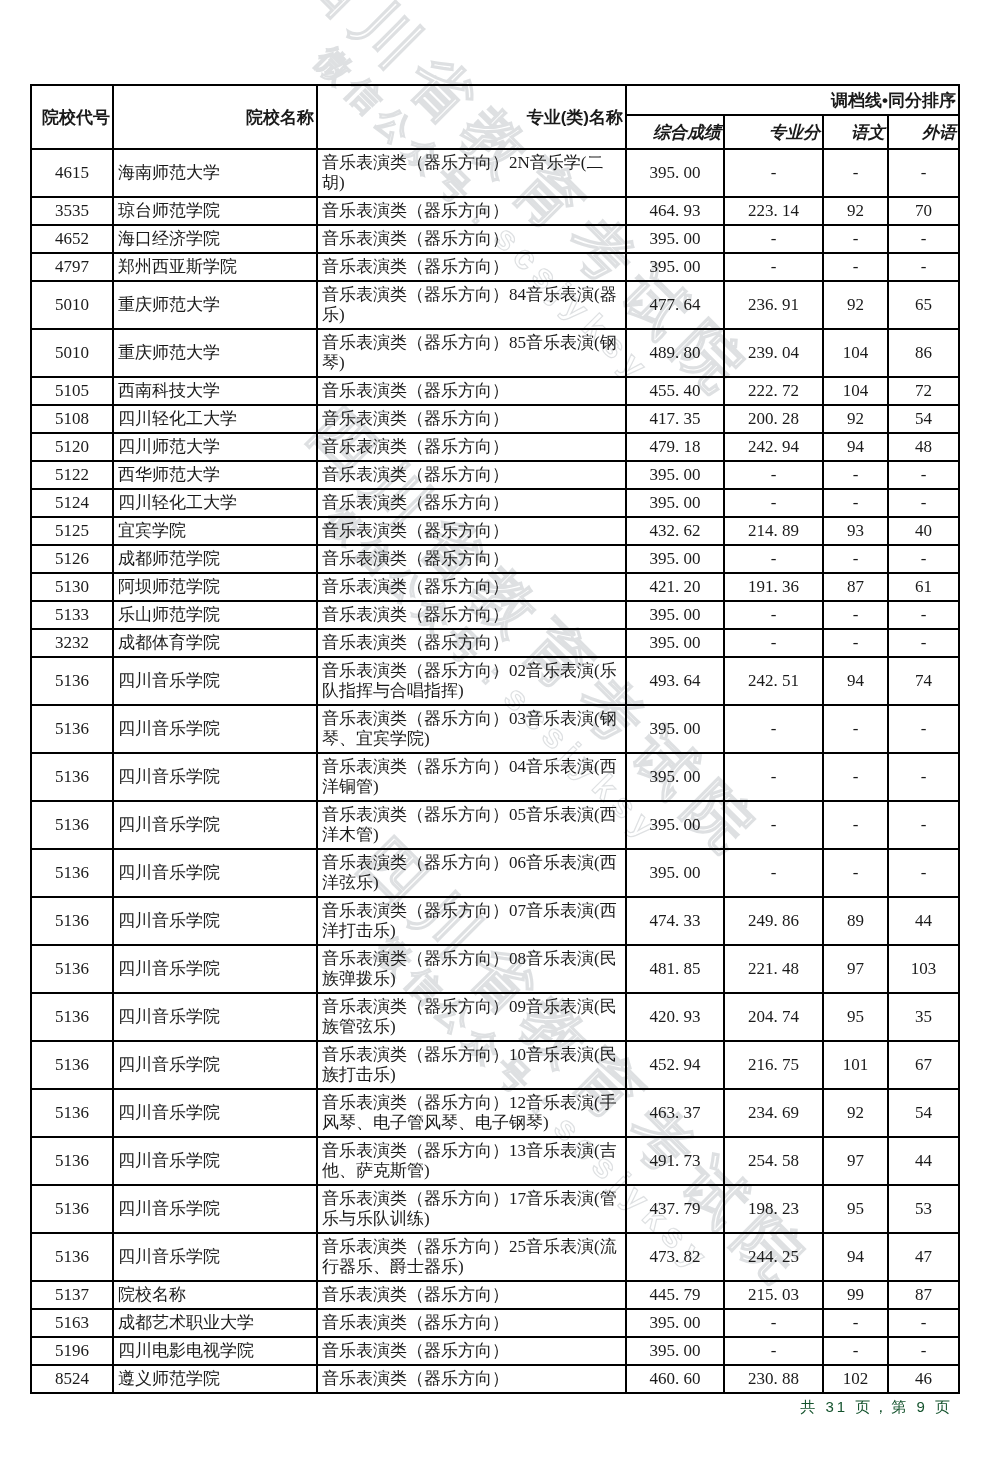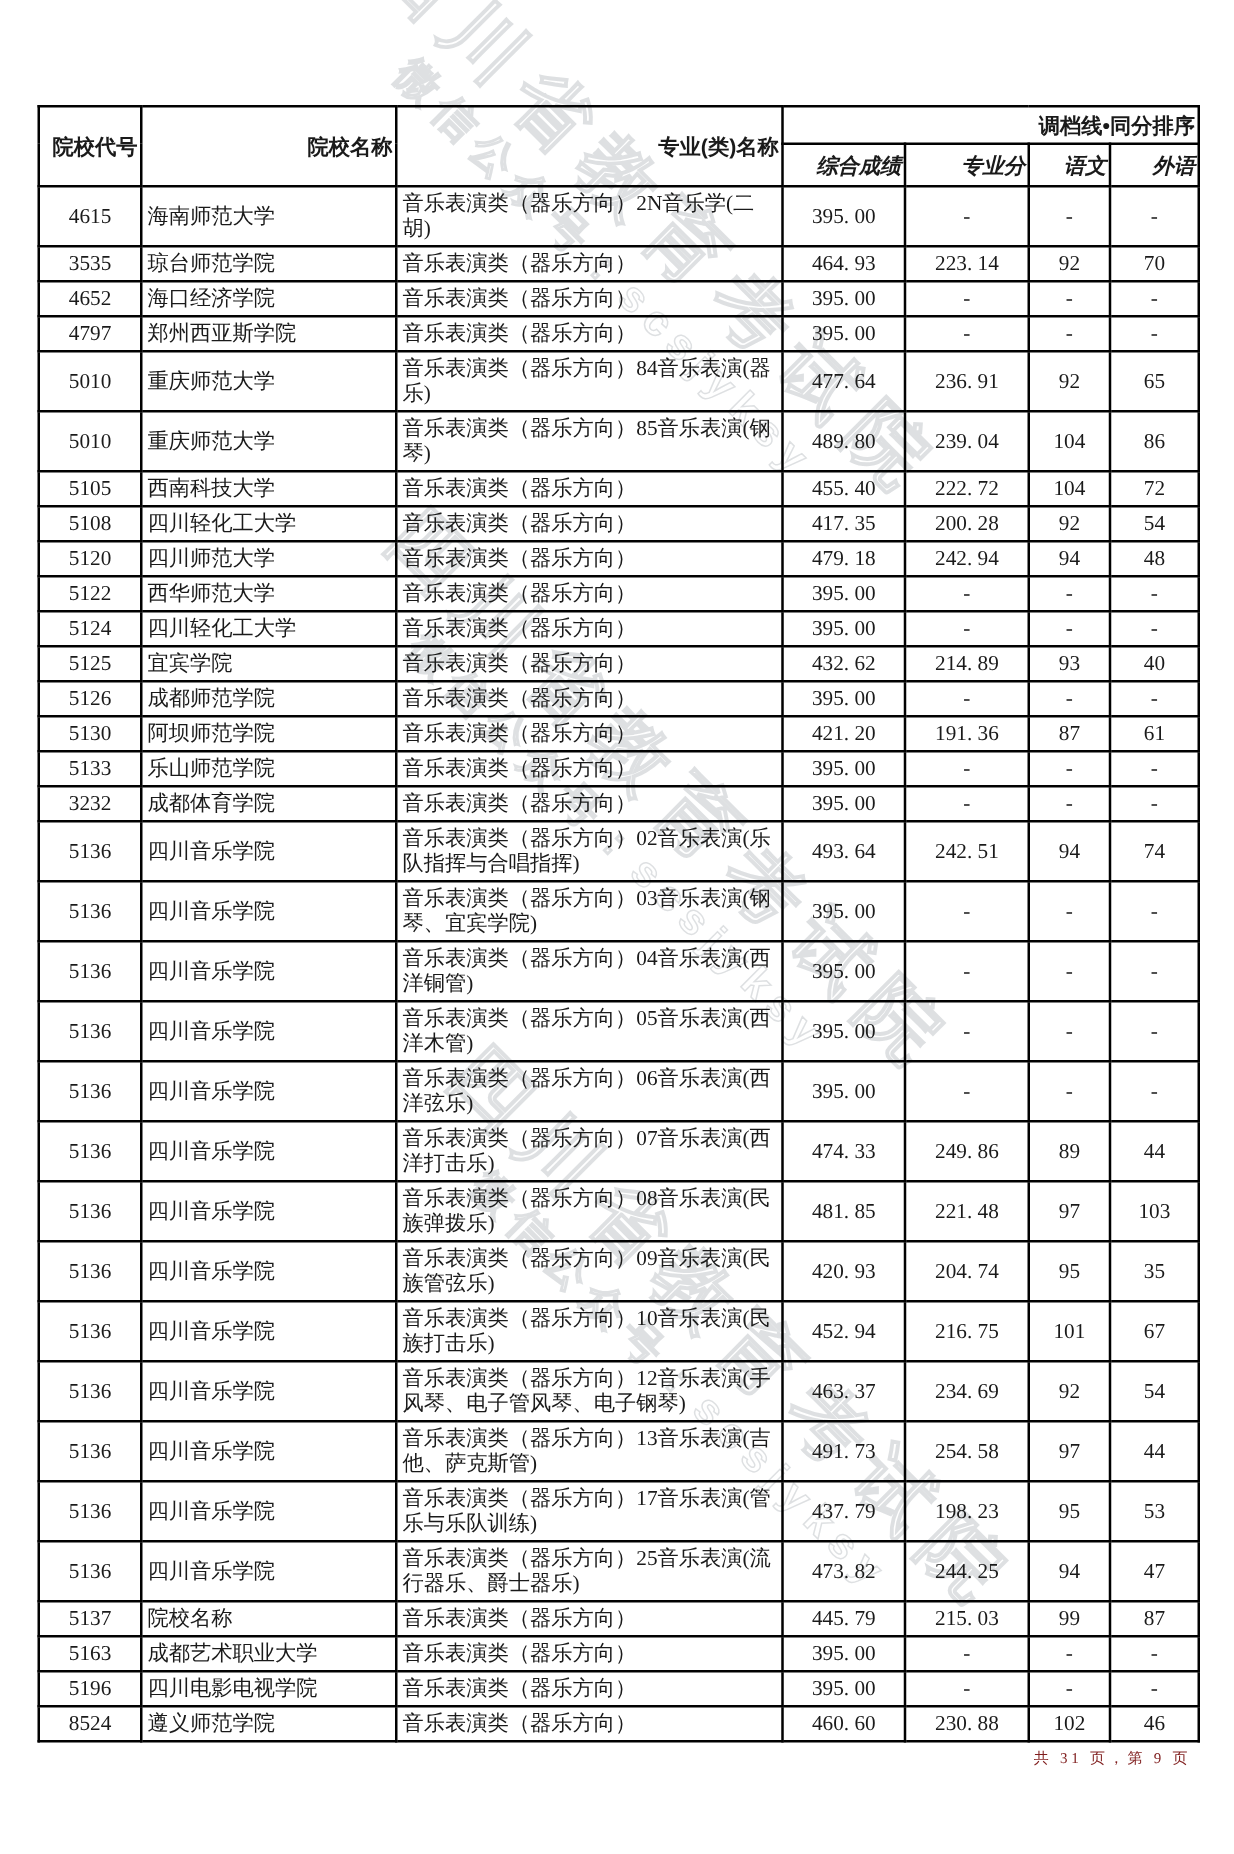--- a/index.html
+++ b/index.html
@@ -54,24 +54,24 @@
     padding:3px 4px;
     line-height:20px;
     word-break:break-all;
   }
   td.c-center{text-align:center;padding-left:1px;padding-right:1px;}
   td.c-left{text-align:left;}
   
   .footer{
     position:absolute;
     right:34px;top:1398px;
-    font-size:12px;
+    font-size:15px;
     letter-spacing:3px;
-    color:#7f1d1d;
-    font-family:Liberation Serif, serif;
+    color:#14532d;
+    font-family:Liberation Sans, sans-serif;
   }
 </style>
 </head>
 <body>
 
 <div class="page">
 
   <div class="wm-layer">
     <div class="wm wm-a" style="-webkit-text-stroke: 1.2px rgb(183, 188, 192);">
       <div class="wm-big">四川省教育考试院</div>

